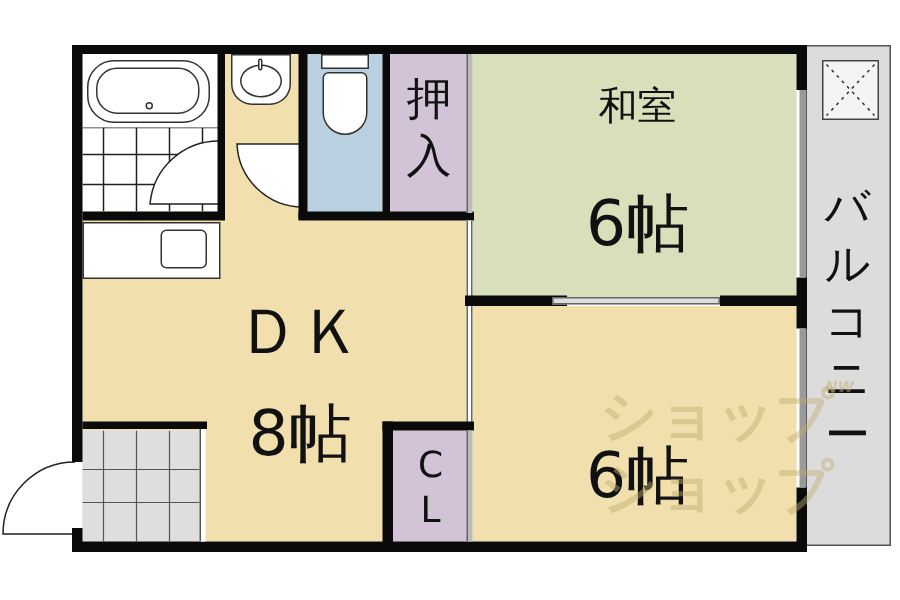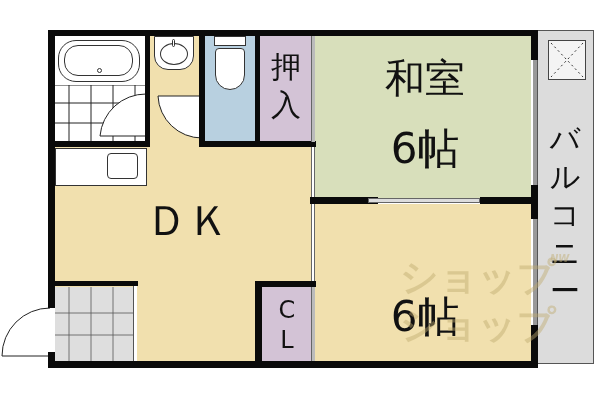--- a/index.html
+++ b/index.html
@@ -108,24 +108,25 @@
   <div class="abs" style="left:311px;top:147px;width:4px;height:140px;background:#fff;border-left:1px solid #666;border-right:1px solid #666;"></div>
   <div class="wall" style="left:310px;top:197px;width:68px;height:7px;"></div>
   <div class="abs" style="left:368px;top:198px;width:112px;height:5px;background:#ddd;border:1px solid #666;"></div>
   <div class="wall" style="left:480px;top:197px;width:56px;height:7px;"></div>
   <div class="wall" style="left:255px;top:281px;width:61px;height:6px;"></div>
   <div class="wall" style="left:255px;top:281px;width:7px;height:85px;"></div>
   <div class="abs" style="left:311px;top:287px;width:4px;height:74px;background:#bbb;border-left:1px solid #666;"></div>
   <div class="wall" style="left:55px;top:281px;width:83px;height:5px;"></div>
   <div class="abs" style="left:133px;top:286px;width:4px;height:75px;background:#fff;border-left:1px solid #555;"></div>
 
-  <div class="label" style="left:360px;top:58px;width:130px;font-size:40px;">和室</div>
+  <div class="label" style="left:360px;top:58px;width:130px;font-size:26px;">和室</div>
   <div class="label" style="left:360px;top:128px;width:130px;font-size:42px;">6帖</div>
   <div class="label" style="left:360px;top:296px;width:130px;font-size:42px;">6帖</div>
-  <div class="label" style="left:123px;top:200px;width:130px;font-size:42px;">ＤＫ</div>
+  <div class="label" style="left:135px;top:200px;width:130px;font-size:42px;">ＤＫ</div>
+  <div class="label" style="left:135px;top:268px;width:130px;font-size:42px;">8帖</div>
   <div class="label" style="left:262px;top:52px;width:48px;font-size:30px;">押</div>
   <div class="label" style="left:262px;top:90px;width:48px;font-size:30px;">入</div>
   <div class="label" style="left:262px;top:298px;width:50px;font-size:24px;">C</div>
   <div class="label" style="left:262px;top:328px;width:50px;font-size:24px;">L</div>
 
   <div class="watermark" style="left:400px;top:252px;font-size:38px;">ショップ</div>
   <div class="watermark" style="left:400px;top:300px;font-size:38px;">ショップ</div>
   <div class="watermark" style="left:550px;top:253px;font-size:10px;font-style:italic;">NW</div>
 </div>
 

